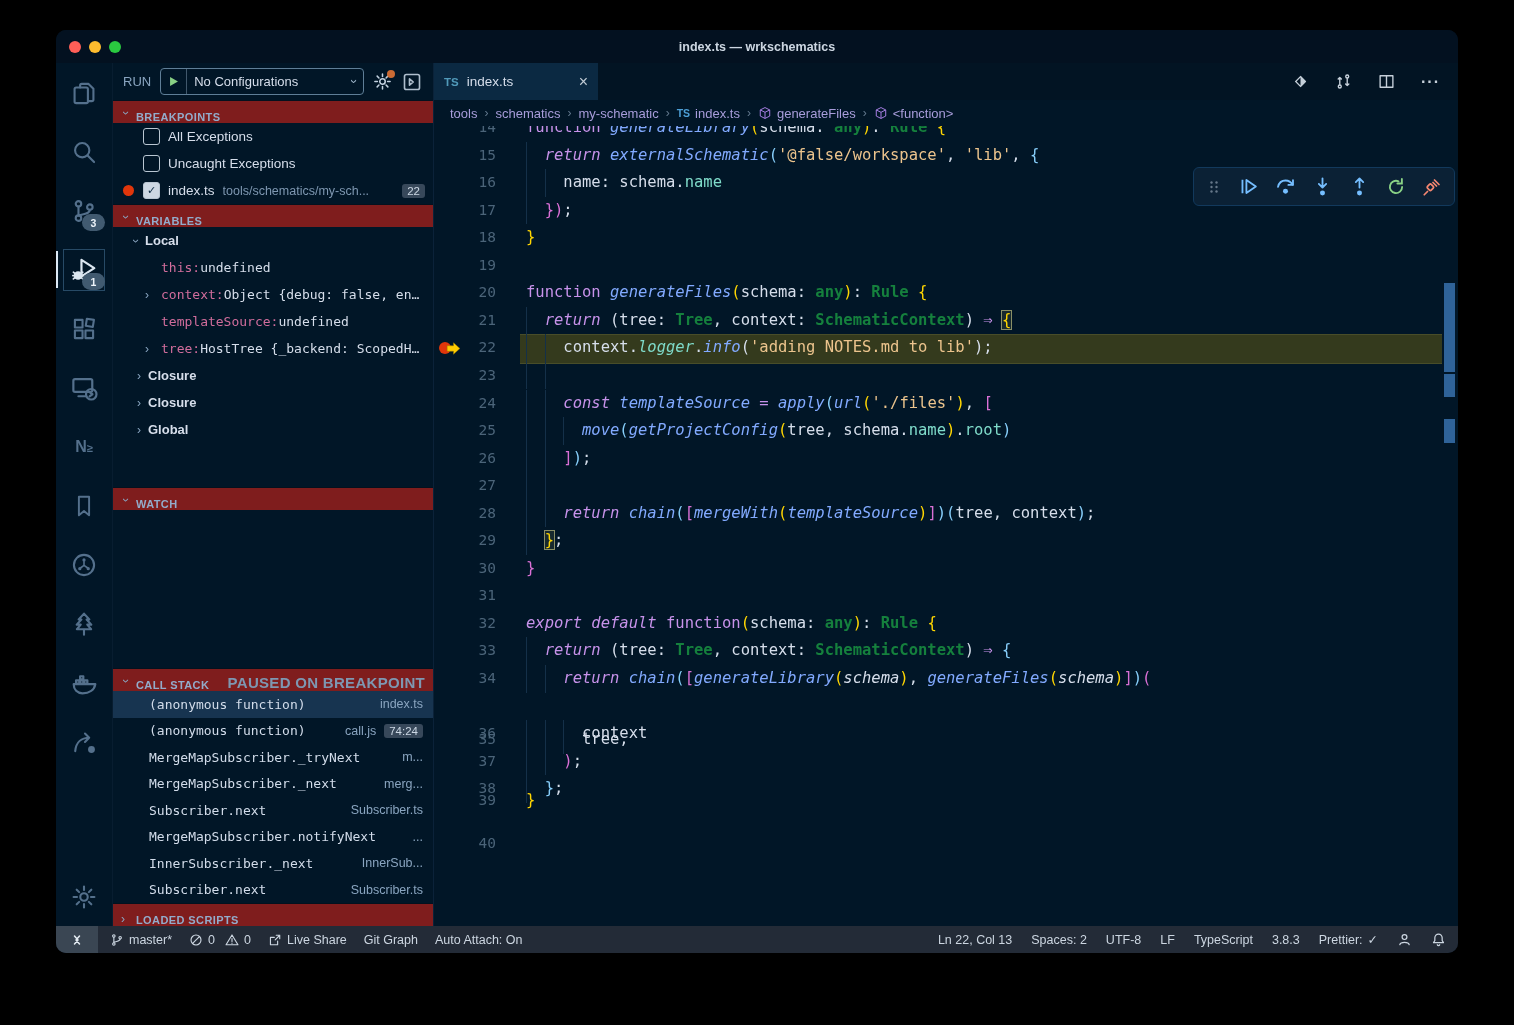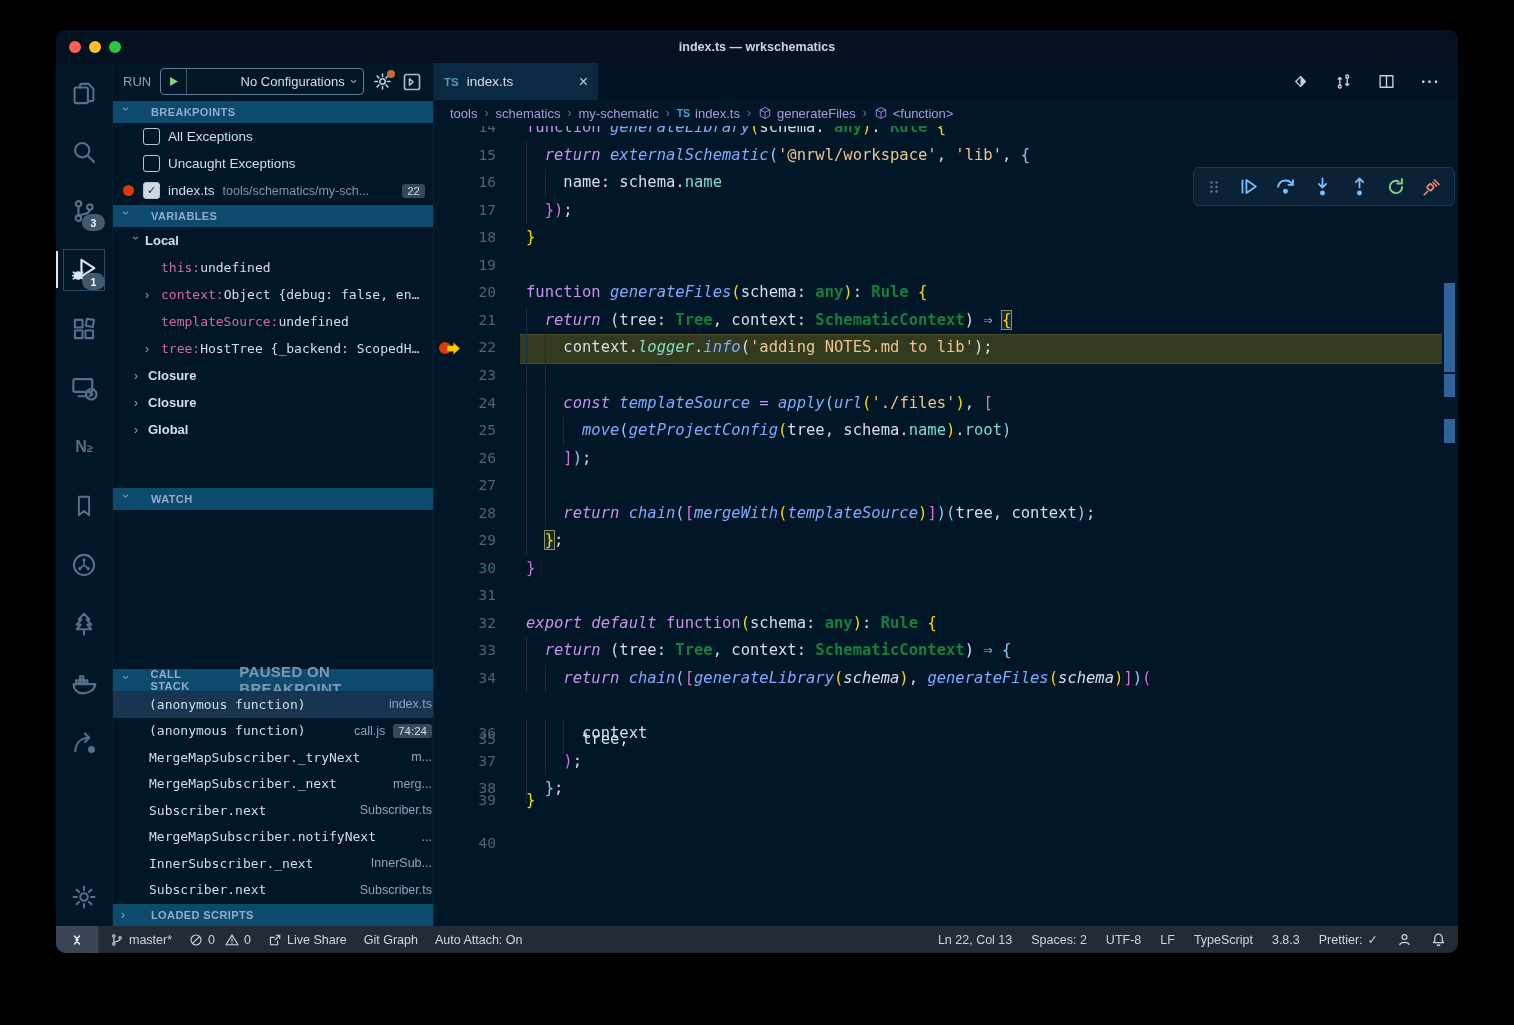--- a/index.html
+++ b/index.html
@@ -20,53 +20,53 @@
   .ab-item.active{color:#dbe6f0;}
   .ab-item.active::before{content:'';position:absolute;left:0;top:11px;bottom:11px;width:2px;background:#dce9f5;}
   .ab-item.active .iw{outline:1px solid #274a66;}
   .ab-badge{position:absolute;right:7px;bottom:9px;min-width:17px;height:17px;border-radius:9px;background:#415a70;
     color:#eef4fa;font-size:10.5px;font-weight:bold;display:flex;align-items:center;justify-content:center;padding:0 3px;}
   .ab-spacer{flex:1;}
   .nx{font:600 16px "Liberation Sans",sans-serif;}
   .nx span{font-size:11px;}
   
   .sidebar{width:320px;flex:none;background:#011627;display:flex;flex-direction:column;border-right:1px solid #0b2239;}
-  .run-header{height:37px;display:flex;align-items:center;padding:0 10px;gap:9px;flex:none;text-align:right;}
+  .run-header{height:37px;display:flex;align-items:center;padding:0 10px;gap:9px;flex:none;}
   .run-label{color:#8aa5c0;font-size:13px;}
   .run-select{flex:1;height:25px;border:1px solid #5f7e97;border-radius:4px;display:flex;align-items:center;
     padding:0 7px;gap:7px;color:#d6deeb;font-size:13px;cursor:pointer;min-width:0;}
   .run-sep{width:1px;align-self:stretch;background:#41586c;}
   .run-cfg{white-space:nowrap;overflow:hidden;flex:1;}
   .ddchev{color:#9db4c9;font-size:13px;display:inline-block;transform:rotate(90deg);}
   .run-gear{position:relative;color:#c3d2e0;cursor:pointer;display:flex;}
   .run-gear::after{content:'';position:absolute;right:-3px;top:-2px;width:8px;height:8px;border-radius:50%;background:#cb6b34;}
   .run-console{width:22px;height:22px;color:#aebecd;cursor:pointer;display:flex;align-items:center;justify-content:center;}
   .section{display:flex;flex-direction:column;flex:none;}
-  .sec-head{height:22px;background:#0c4a6e;border-top:1px solid #04111e;display:flex;align-items:center;
-    padding:0 8px;gap:20px;color:#93accb;font-size:11px;font-weight:bold;letter-spacing:.4px;cursor:pointer;flex:none;}
+  .sec-head{height:22px;background:#7f1d1d;border-top:1px solid #04111e;display:flex;align-items:flex-end;
+    padding:0 8px;gap:5px;color:#93accb;font-size:11px;font-weight:bold;letter-spacing:.4px;cursor:pointer;flex:none;}
   .chev{color:#8aa5c0;font-size:12px;display:inline-block;width:10px;font-weight:normal;}
   .chev.open{transform:rotate(90deg);}
   .sec-right{margin-left:auto;font-size:15px;color:#7e97b1;letter-spacing:.3px;}
   .bp-row{height:27px;display:flex;align-items:center;padding:0 8px 0 30px;gap:8px;font-size:13.5px;color:#d6deeb;position:relative;cursor:pointer;}
   .bp-dot-red{position:absolute;left:10px;width:11px;height:11px;border-radius:50%;background:#e0360b;}
   .cbx{width:15px;height:15px;border:1.5px solid #b9c6d2;border-radius:3px;flex:none;display:flex;align-items:center;justify-content:center;
     font-size:11px;color:#0b2942;background:transparent;}
   .cbx.on{background:#cdd8e3;}
   .bp-path{color:#7e97b1;font-size:12.5px;white-space:nowrap;overflow:hidden;text-overflow:ellipsis;flex:1;}
   .pill{background:#37485a;color:#ccd8e4;font-size:11.5px;border-radius:3px;padding:1px 5px;font-family:"Liberation Sans",sans-serif;}
   .vars-body{padding-bottom:44px;}
-  .scope-row{height:27px;display:flex;align-items:center;padding-left:18px;gap:4px;color:#d6deeb;font-size:13px;font-weight:bold;cursor:pointer;}
+  .scope-row{height:27px;display:flex;align-items:center;padding-left:18px;gap:4px;color:#d6deeb;font-size:13px;font-weight:bold;cursor:pointer;text-align:center;}
   .scope-row.sub{padding-left:21px;font-weight:bold;}
   .var-row{height:27px;display:flex;align-items:center;font-family:"DejaVu Sans Mono",monospace;font-size:13px;
     white-space:nowrap;overflow:hidden;cursor:pointer;}
   .var-slot{width:16px;margin-left:32px;flex:none;color:#8aa5c0;font-size:12px;font-family:"Liberation Sans",sans-serif;}
   .var-name{color:#d16d9c;}
   .var-val{color:#d6deeb;overflow:hidden;text-overflow:ellipsis;}
   .watch-body{flex:1;}
-  .cs-row{height:26.5px;display:flex;align-items:center;padding:0 1px 0 36px;font-size:13px;cursor:pointer;gap:8px;}
+  .cs-row{height:26.5px;display:flex;align-items:center;padding:0 10px 0 36px;font-size:13px;cursor:pointer;gap:8px;}
   .cs-row.sel{background:#173450;}
   .cs-fn{font-family:"DejaVu Sans Mono",monospace;color:#d2dcea;white-space:nowrap;}
   .cs-file{margin-left:auto;color:#8aa5c0;font-size:12.5px;white-space:nowrap;overflow:hidden;}
   
   .editor{flex:1;display:flex;flex-direction:column;position:relative;min-width:0;}
   .tabbar{height:37px;background:#021423;display:flex;align-items:stretch;flex:none;}
   .tab{width:144px;background:#0b2942;display:flex;align-items:center;padding:0 10px;gap:8px;color:#d6deeb;font-size:13.5px;cursor:pointer;flex:none;}
   .ts-ico{color:#519aba;font-weight:bold;font-size:11.5px;}
   .tab-close{margin-left:auto;color:#c3cdd6;font-size:16px;line-height:1;cursor:pointer;}
   .tab-actions{margin-left:auto;display:flex;align-items:center;gap:26px;padding-right:18px;color:#c5cfd9;}
@@ -514,21 +514,21 @@
               </svg>
             </span>
           </div>
       <div class="cl" style="top: -12px;">
             <span class="ln">14</span>
             <span class="ct"><span class="tk k2">function </span><span class="tk f">generateLibrary</span><span class="tk b1">(</span><span class="tk t">schema</span><span class="tk t">: </span><span class="tk ty">any</span><span class="tk b1">)</span><span class="tk t">: </span><span class="tk ty">Rule </span><span class="tk b1">{</span></span>
           </div>
           <div class="cl" style="top: 15.55px;">
             <span class="guide" style="left: 92px;"></span>
             <span class="ln">15</span>
-            <span class="ct"><span class="tk t">  </span><span class="tk k">return</span><span class="tk t"> </span><span class="tk f">externalSchematic</span><span class="tk b3">(</span><span class="tk s">'@nrwl/workspace'</span><span class="tk t">, </span><span class="tk s">'lib'</span><span class="tk t">, </span><span class="tk b3">{</span></span>
+            <span class="ct"><span class="tk t">  </span><span class="tk k">return</span><span class="tk t"> </span><span class="tk f">externalSchematic</span><span class="tk b3">(</span><span class="tk s">'@false/workspace'</span><span class="tk t">, </span><span class="tk s">'lib'</span><span class="tk t">, </span><span class="tk b3">{</span></span>
           </div>
           <div class="cl" style="top: 43.1px;">
             <span class="guide" style="left: 92px;"></span>
             <span class="guide" style="left: 110.66px;"></span>
             <span class="ln">16</span>
             <span class="ct"><span class="tk t">    </span><span class="tk t">name</span><span class="tk t">: </span><span class="tk t">schema</span><span class="tk t">.</span><span class="tk pn">name</span></span>
           </div>
           <div class="cl" style="top: 70.65px;">
             <span class="guide" style="left: 92px;"></span>
             <span class="ln">17</span>

